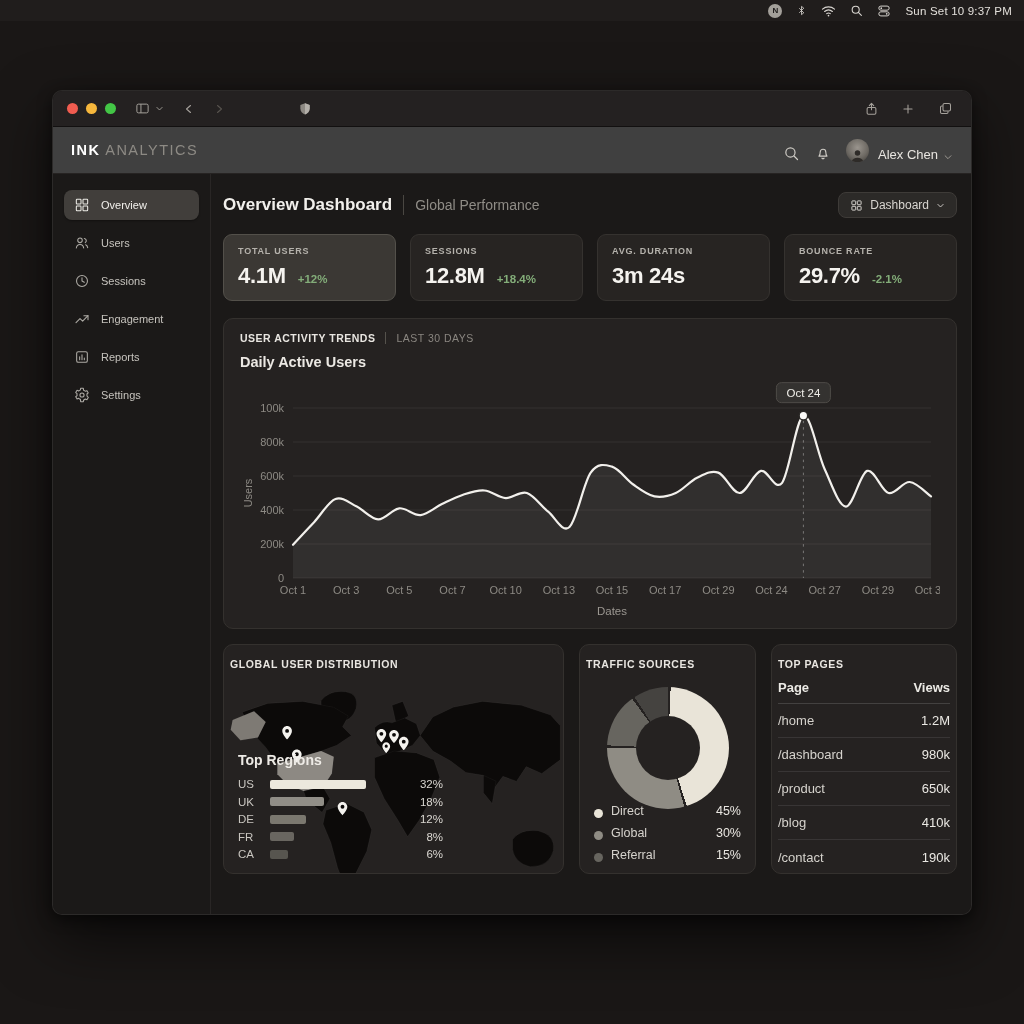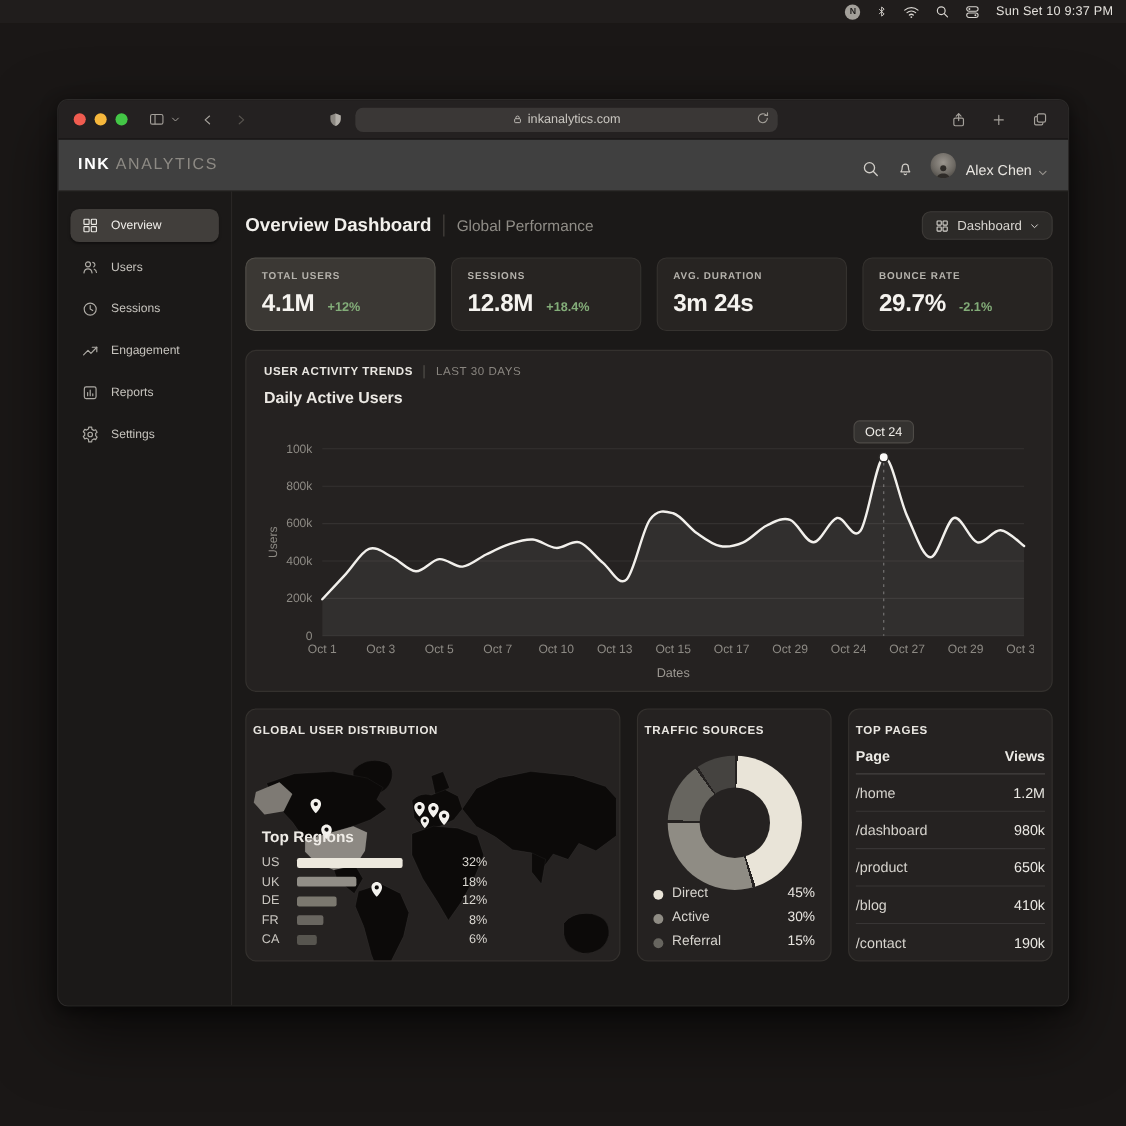--- a/index.html
+++ b/index.html
@@ -199,37 +199,20 @@
       <svg width="12" height="14" viewBox="0 0 24 24" fill="none" stroke="currentColor" stroke-width="2.2" stroke-linecap="round" stroke-linejoin="round">
           <path d="M9 5l8 7-8 7"></path>
         </svg>
     </span>
     <span class="tb-btn" style="position:absolute; left:240px;">
       <svg width="14" height="16" viewBox="0 0 24 24" fill="#8c8882" stroke="none">
           <path d="M12 2l8 3v5.5c0 5.5-3.4 8.9-8 11-4.6-2.1-8-5.5-8-11V5z"></path>
           <path d="M12 2l0 19.5c4.6-2.1 8-5.5 8-11V5z" fill="#b3afa9"></path>
         </svg>
     </span>
-    <div class="url-wrap">
-      <div class="url-bar">
-        <span>
-          <svg width="9" height="11" viewBox="0 0 24 24" fill="none" stroke="currentColor" stroke-width="2.2">
-              <rect x="5" y="10.5" width="14" height="9.5" rx="2"></rect>
-              <path d="M8 10.5V8a4 4 0 0 1 8 0v2.5"></path>
-            </svg>
-        </span>
-        <span>inkanalytics.com</span>
-        <span class="url-reload">
-          <svg width="13" height="13" viewBox="0 0 24 24" fill="none" stroke="currentColor" stroke-width="1.9" stroke-linecap="round">
-              <path d="M19.5 12a7.5 7.5 0 1 1-2.2-5.3"></path>
-              <path d="M19.8 2.8v4.4h-4.4"></path>
-            </svg>
-        </span>
-      </div>
-    </div>
     <div class="tb-right">
       <span class="tb-btn">
         <svg width="15" height="16" viewBox="0 0 24 24" fill="none" stroke="currentColor" stroke-width="1.7" stroke-linecap="round" stroke-linejoin="round">
             <rect x="5" y="9.5" width="14" height="11" rx="2"></rect>
             <path d="M12 3.5V13"></path>
             <path d="M8.5 6.5L12 3l3.5 3.5"></path>
           </svg>
       </span>
       <span class="tb-btn">
         <svg width="14" height="14" viewBox="0 0 24 24" fill="none" stroke="currentColor" stroke-width="1.8" stroke-linecap="round">
@@ -512,21 +495,21 @@
             <div class="donut-hole"></div>
           </div>
           <div class="legend" id="traffic-legend">
               <div class="legend-row">
                 <span class="legend-dot" style="background:#e9e4d8;"></span>
                 <span>Direct</span>
                 <span class="legend-val">45%</span>
               </div>
               <div class="legend-row">
                 <span class="legend-dot" style="background:#8f8c84;"></span>
-                <span>Active</span>
+                <span>Global</span>
                 <span class="legend-val">30%</span>
               </div>
               <div class="legend-row">
                 <span class="legend-dot" style="background:#67655f;"></span>
                 <span>Referral</span>
                 <span class="legend-val">15%</span>
               </div>
             </div>
         </section>
 

